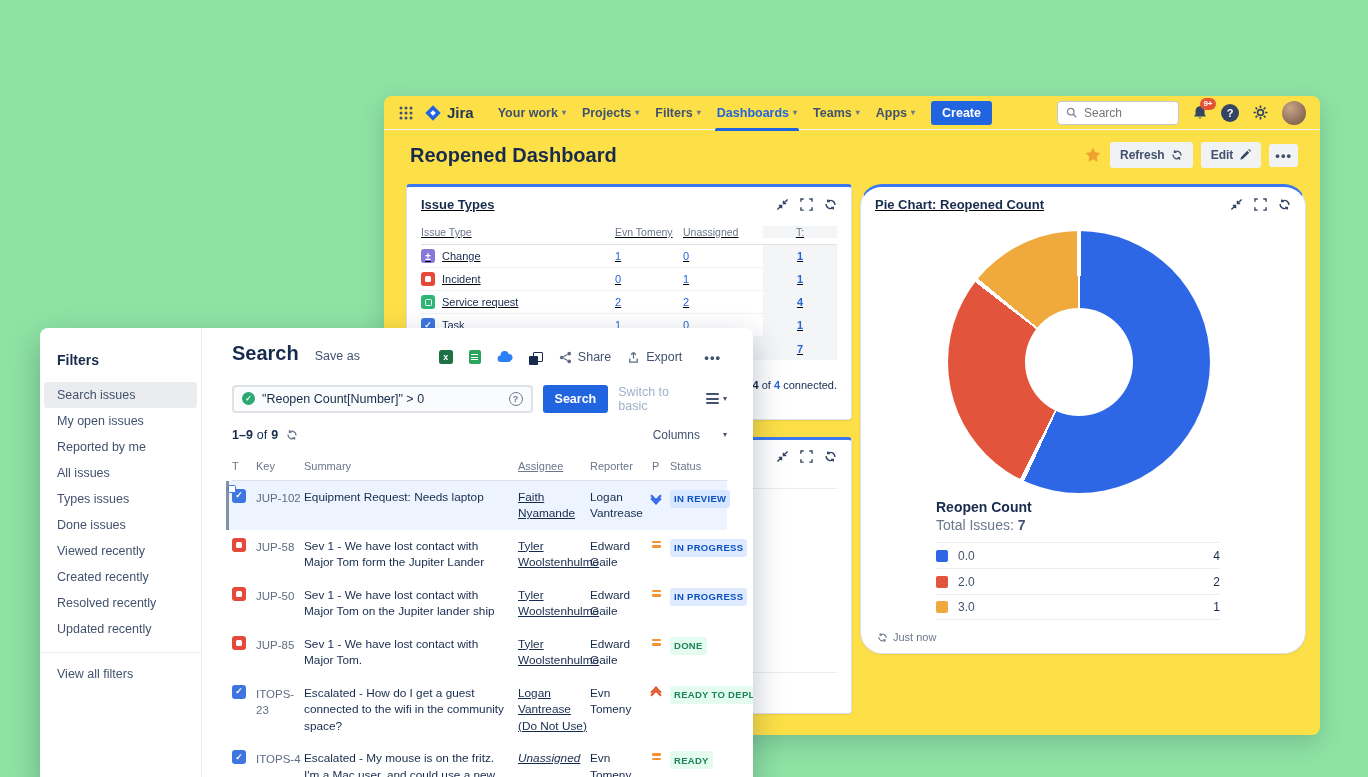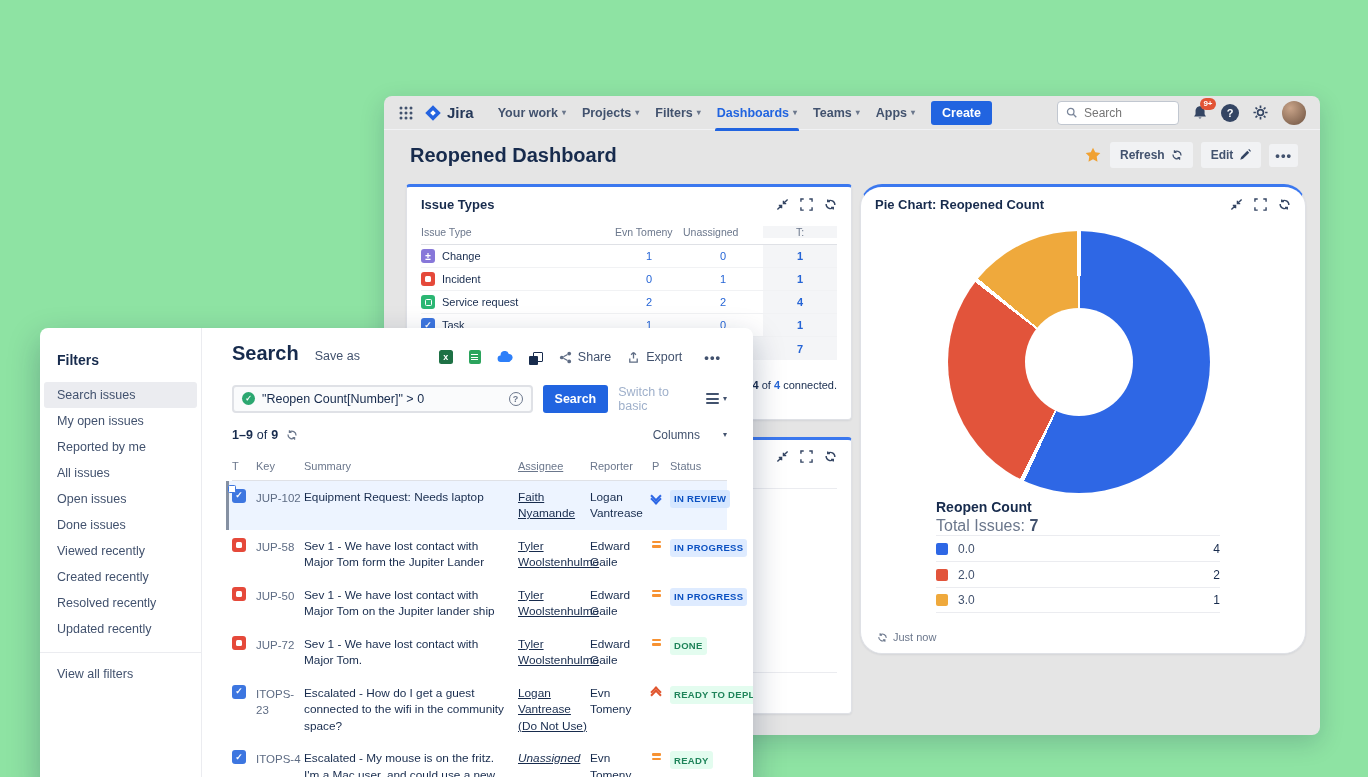--- a/index.html
+++ b/index.html
@@ -2,21 +2,21 @@
 <html><head>
 <meta charset="utf-8">
 <style>
   * { margin:0; padding:0; box-sizing:border-box; }
   html,body { width:1368px; height:777px; overflow:hidden; }
   body { font-family:"Liberation Sans", sans-serif; background:#8EE3A3; position:relative; }
   .stage { position:absolute; inset:0; overflow:hidden; }
 
   
   .dash-window { position:absolute; left:384px; top:96px; width:936px; height:639px;
-    background:#e5e5e5; border-radius:8px; box-shadow:0 8px 24px rgba(9,30,66,.18); }
+    background:#fde047; border-radius:8px; box-shadow:0 8px 24px rgba(9,30,66,.18); }
 
   .dash-nav { height:34px; display:flex; align-items:center; padding:0 14px; gap:4px;
     border-bottom:1px solid #F1F2F4; }
   .grid-icon { width:16px; height:16px; margin-right:6px; }
   .jira-logo { display:flex; align-items:center; gap:5px; margin-right:12px; }
   .jira-logo-text { font-size:15px; font-weight:bold; color:#253858; }
   .nav-item { position:relative; height:34px; display:flex; align-items:center; gap:4px;
     padding:0 8px; font-size:12.5px; color:#42526E; font-weight:bold; cursor:pointer; }
   .nav-item .chev { font-size:8px; color:#6B778C; }
   .nav-item.active { color:#2164E0; }
@@ -40,41 +40,41 @@
   .dash-header { display:flex; align-items:center; padding:12px 22px 10px 26px; }
   .dash-title { font-size:20px; font-weight:bold; color:#172B4D; }
   .dash-actions { margin-left:auto; display:flex; align-items:center; gap:8px; }
   .btn-subtle { background:#F1F2F4; color:#42526E; font-size:12px; font-weight:bold;
     padding:6px 10px; border-radius:3px; border:none; display:flex; align-items:center;
     gap:6px; cursor:pointer; }
   .more-dots { color:#42526E; font-size:13px; letter-spacing:1px; font-weight:bold; padding:4px 6px;
     background:#F1F2F4; border-radius:3px; cursor:pointer; }
 
   .panel { position:absolute; background:#fff; border:1px solid #DFE1E6;
-    border-top:3px solid #3B78EF; border-radius:4px; box-shadow:0 1px 2px rgba(9,30,66,.08); }
+    border-top:3px solid #3B78EF; border-radius:4px; box-shadow:0 1px 2px rgba(9,30,66,.08);text-decoration:underline; }
   #panel-issue-types { left:22px; top:88px; width:446px; height:236px; }
   #panel-hidden { left:22px; top:341px; width:446px; height:277px; }
   #panel-pie { left:476px; top:88px; width:446px; height:470px;border-radius:22px; }
   .panel-head { display:flex; align-items:center; padding:10px 14px 4px; }
   .panel-title { font-size:13px; font-weight:bold; color:#172B4D; }
   .panel-icons { margin-left:auto; display:flex; gap:11px; }
   .ph-ic { width:13px; height:13px; cursor:pointer; }
   .ph-ic svg { width:13px; height:13px; display:block; }
 
   
   .it-table { margin:4px 14px 0; font-size:11px; }
   .it-head { display:flex; color:#6B778C; font-size:10.5px; padding:6px 0;
     border-bottom:1px solid #DFE1E6; align-items:center; }
   .col-type { flex:1; display:flex; gap:7px; align-items:center; }
   .col-evn { width:68px; }
   .col-un { width:80px; }
   .col-total { width:74px; align-self:stretch; display:flex; align-items:center;
     justify-content:center; }
   .it-row { display:flex; align-items:center; height:23px;
-    border-bottom:1px solid rgba(9,30,66,.06); color:#172B4D;text-align:center; }
+    border-bottom:1px solid rgba(9,30,66,.06); color:#172B4D; }
   .it-row .num { color:#2665D6; }
   .it-row .col-total, .it-head-total { background:#F4F5F7; font-weight:bold; color:#2665D6; }
   .it-head .col-total { background:#F4F5F7; font-weight:normal; color:#6B778C; }
   .it-total-row { display:flex; height:23px; background:#F4F5F7; align-items:center; }
   .it-total-row .col-total { font-weight:bold; color:#2665D6; }
   .it-footer { position:absolute; right:14px; top:192px; font-size:11px; color:#172B4D; }
   .it-footer .b { font-weight:bold; }
   .it-footer .bb { font-weight:bold; color:#2665D6; }
 
   
@@ -94,21 +94,21 @@
 
   
   .hp-line { position:absolute; left:14px; right:14px; border-top:1px solid #EBECF0; }
 
   
   .donut { position:absolute; left:87px; top:44px; width:262px; height:262px; border-radius:50%; }
   .donut::after { content:""; position:absolute; left:77px; top:77px; width:108px; height:108px;
     background:#fff; border-radius:50%; }
   .pie-legend { position:absolute; left:75px; top:312px; width:284px; }
   .pie-legend-title { font-size:14px; font-weight:bold; color:#172B4D; }
-  .pie-legend-sub { font-size:16px; color:#6B778C; margin-top:2px; }
+  .pie-legend-sub { font-size:14px; color:#6B778C; margin-top:2px; margin-bottom:9px; }
   .pie-legend-sub .b { font-weight:bold; color:#42526E; }
   .legend-row { display:flex; align-items:center; height:26px; border-top:1px solid #EBECF0; }
   .legend-row:last-child { border-bottom:1px solid #EBECF0; }
   .legend-swatch { width:12px; height:12px; border-radius:2px; margin-right:10px; flex:none; }
   .legend-label { font-size:12px; color:#42526E; }
   .legend-value { margin-left:auto; font-size:12px; color:#172B4D; }
   .panel-foot { position:absolute; left:16px; bottom:10px; display:flex; align-items:center;
     gap:5px; font-size:11px; color:#6B778C; }
   .panel-foot svg { width:11px; height:11px; }
 
@@ -481,21 +481,21 @@
 
   <div class="search-window">
 
     <div class="sw-sidebar">
       <div class="sw-sb-title">Filters</div>
       <div class="sw-item selected">Search issues</div>
       <div>
           <div class="sw-item">My open issues</div>
           <div class="sw-item">Reported by me</div>
           <div class="sw-item">All issues</div>
-          <div class="sw-item">Open issues</div>
+          <div class="sw-item">Types issues</div>
           <div class="sw-item">Done issues</div>
           <div class="sw-item">Viewed recently</div>
           <div class="sw-item">Created recently</div>
           <div class="sw-item">Resolved recently</div>
           <div class="sw-item">Updated recently</div>
         </div>
       <div class="sw-divider"></div>
       <div class="sw-item">View all filters</div>
     </div>
 
@@ -614,21 +614,21 @@
     <div class="c-rep">Edward Gaile</div>
     <div class="c-p">
                 <span class="prio prio-medium"></span>
               </div>
     <div class="c-st"><span class="loz loz-blue">IN PROGRESS</span></div>
   </div>
             <div class="rt-row">
     <div class="c-t">
                 <span class="ticon t-incident"></span>
               </div>
-    <div class="c-key">JUP-72</div>
+    <div class="c-key">JUP-85</div>
     <div class="c-sum">Sev 1 - We have lost contact with Major Tom.</div>
     <div class="c-as">Tyler Woolstenhulme</div>
     <div class="c-rep">Edward Gaile</div>
     <div class="c-p">
                 <span class="prio prio-medium"></span>
               </div>
     <div class="c-st"><span class="loz loz-green">DONE</span></div>
   </div>
             <div class="rt-row">
     <div class="c-t">

